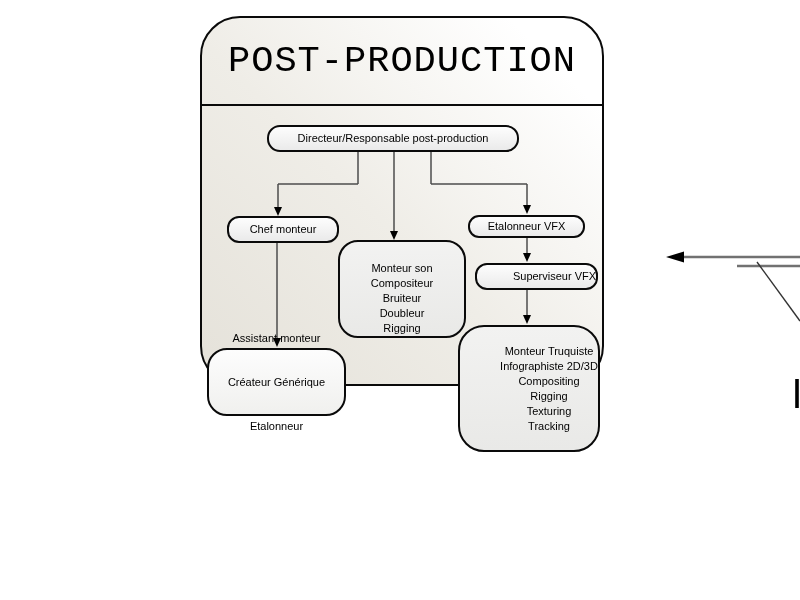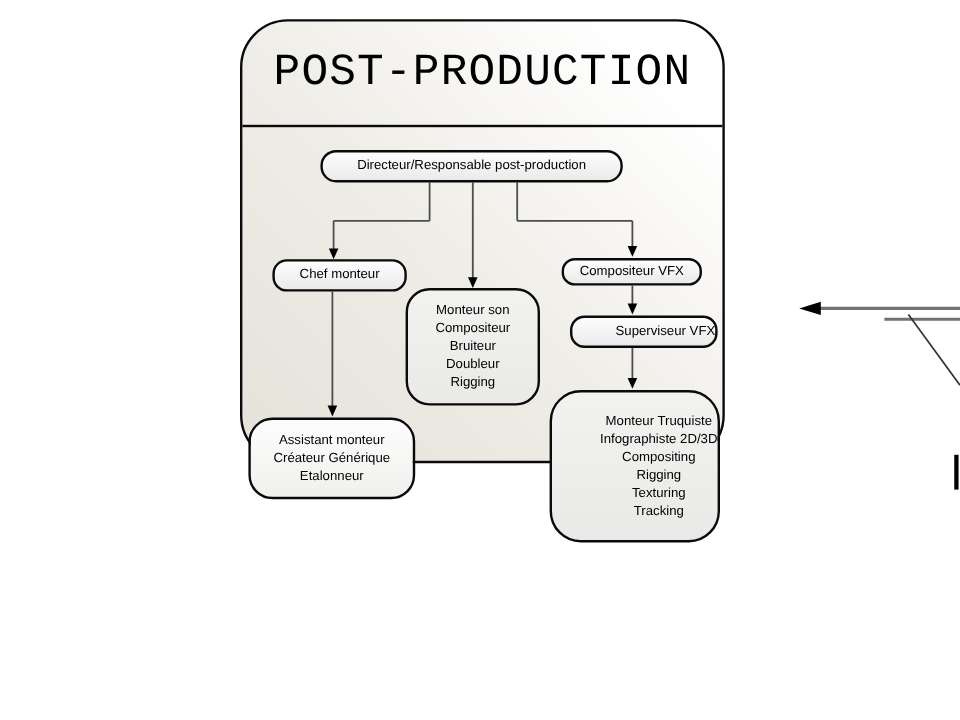--- a/index.html
+++ b/index.html
@@ -25,21 +25,21 @@
   svg.wires { position:absolute; left:0; top:0; width:800px; height:600px; }
   
   .node {
     position:absolute; box-sizing:border-box;
     border:2.5px solid #0a0a0a;
     display:flex; flex-direction:column; align-items:center; justify-content:center;
     text-align:center; font-size:11px; line-height:15px; white-space:nowrap;
   }
   .node-stadium { border-radius:13px; background:linear-gradient(#fdfdfd, #eaeaea); }
   .node-gray    { background:linear-gradient(#f2f2f1, #e9e9e7); }
-  .node-light   { background:linear-gradient(#fdfdfd, #f0f0ee); }
+  .node-light   { background:linear-gradient(#fdfdfd, #f0f0ee);gap:29px; }
   .node span { display:block; }
 </style>
 </head>
 <body>
 
 <div class="canvas">
 
   <div class="frame">
     <div class="frame-title">POST-PRODUCTION</div>
   </div>
@@ -76,30 +76,30 @@
   </svg>
 
   <div class="node node-stadium" style="left:267px; top:125px; width:252px; height:27px;justify-content:center;">
     <span>Directeur/Responsable post-production</span>
   </div>
 
   <div class="node node-stadium" style="left:227px; top:216px; width:112px; height:27px; border-radius:12px;">
     <span>Chef monteur</span>
   </div>
 
-  <div class="node node-gray" style="left:338px; top:240px; width:112px; height:98px; border-radius:20px;">
+  <div class="node node-gray" style="left:338px; top:240px; width:128px; height:98px; border-radius:20px;justify-content:flex-end;">
     <span>Monteur son</span>
     <span>Compositeur</span>
     <span>Bruiteur</span>
     <span>Doubleur</span>
     <span>Rigging</span>
   </div>
 
   <div class="node node-stadium" style="left:468px; top:215px; width:117px; height:23px; border-radius:11px;">
-    <span>Compositeur VFX</span>
+    <span>Etalonneur VFX</span>
   </div>
 
   <div class="node node-stadium" style="left:475px; top:263px; width:123px; height:27px; border-radius:12px;padding-left:36px;">
     <span>Superviseur VFX</span>
   </div>
 
   <div class="node node-light" style="left:207px; top:348px; width:139px; height:68px; border-radius:20px;">
     <span>Assistant monteur</span>
     <span>Créateur Générique</span>
     <span>Etalonneur</span>

